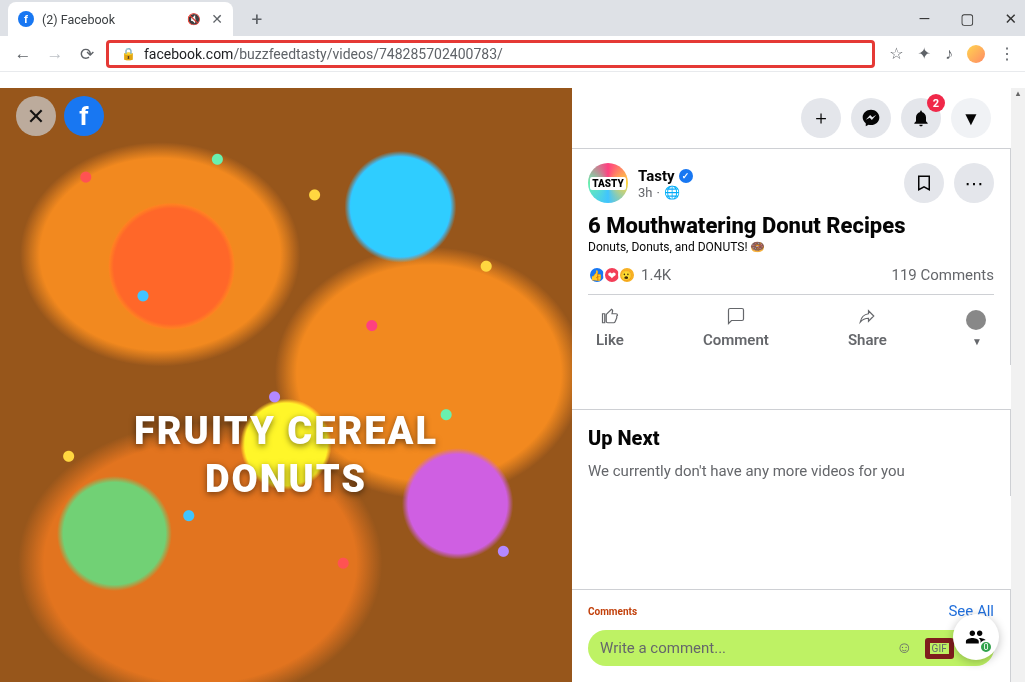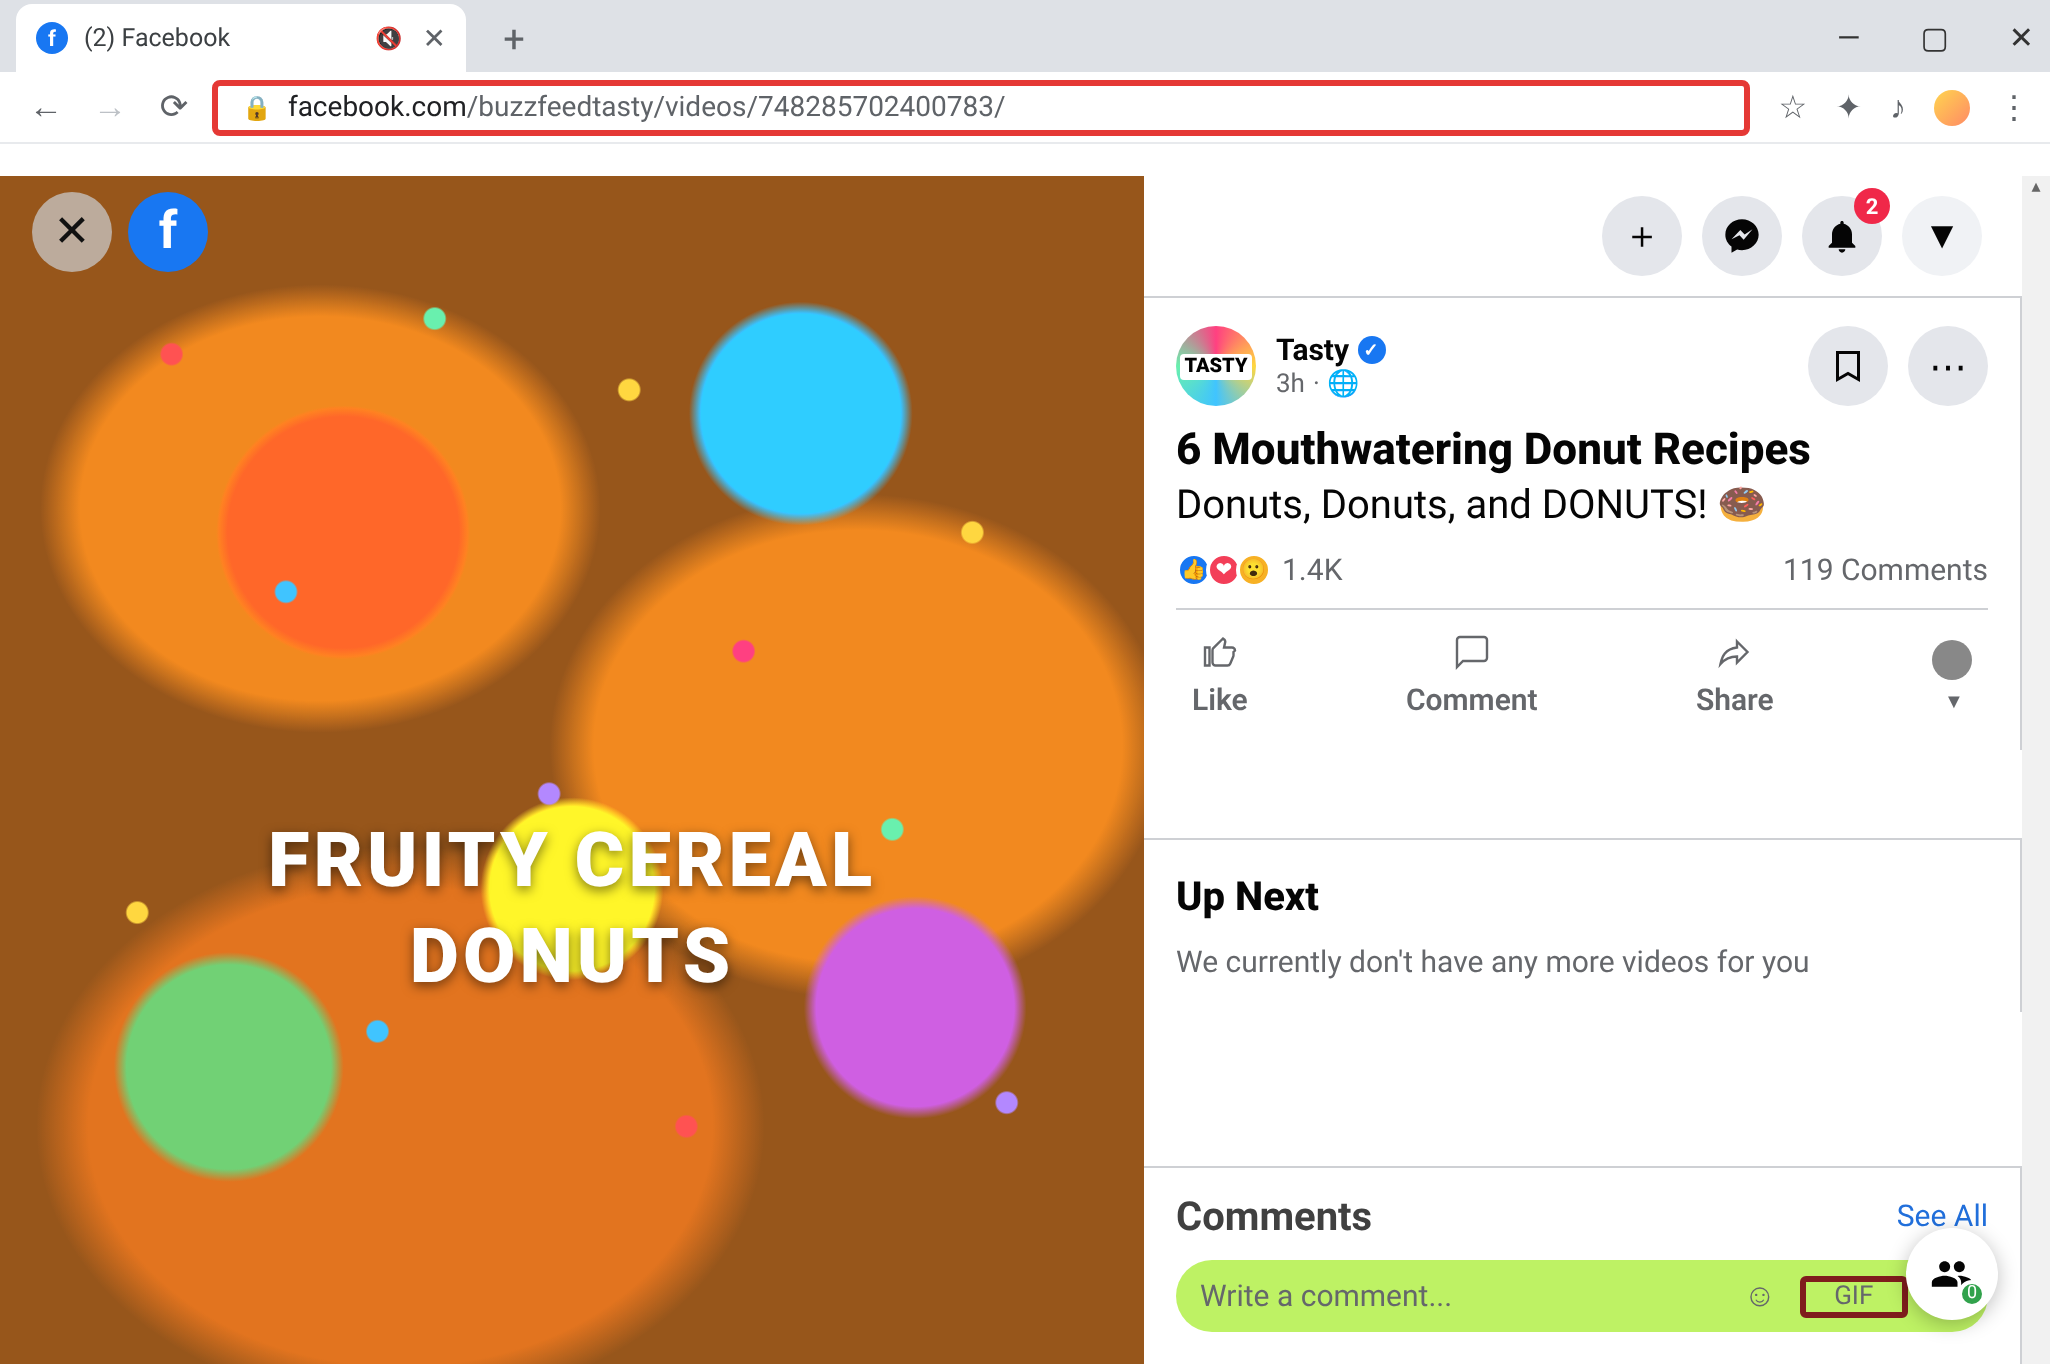--- a/index.html
+++ b/index.html
@@ -73,39 +73,39 @@
   .post-block { border-top:1px solid #ced0d4; border-right:1px solid #ced0d4; padding:14px 16px 0 16px; flex:0 0 auto;}
   .post-head { display:flex; align-items:center; gap:10px; margin-bottom:10px;}
   .avatar { width:40px; height:40px; border-radius:50%; background:conic-gradient(#ff4081,#ffd740,#40c4ff,#69f0ae,#ff4081); display:flex; align-items:center; justify-content:center;}
   .avatar .inner { font-size:10px; font-weight:900; color:#000; background:#fff; padding:1px 2px; border-radius:2px;}
   .author-line { display:flex; flex-direction:column; }
   .author { font-weight:700; font-size:15px; color:#050505; display:flex; align-items:center; gap:4px;}
   .verified { width:14px; height:14px; background:#1877f2; border-radius:50%; display:inline-flex; align-items:center; justify-content:center; color:#fff; font-size:9px;}
   .meta { font-size:13px; color:#65676b; display:flex; align-items:center; gap:4px;}
   .post-actions-right { margin-left:auto; display:flex; gap:10px;}
   .post-title { font-size:22px; font-weight:800; color:#050505; margin-bottom:2px;}
-  .post-desc { font-size:20px; color:#050505; margin-bottom:12px;}
+  .post-desc { font-size:12px; color:#050505; margin-bottom:12px;}
   .react-row { display:flex; align-items:center; font-size:15px; color:#65676b; padding-bottom:10px; border-bottom:1px solid #ced0d4;}
   .react-icons { display:flex; }
   .react-icons span { width:18px; height:18px; border-radius:50%; margin-right:-3px; border:2px solid #fff; display:inline-flex; align-items:center; justify-content:center; font-size:10px; color:#fff;}
   .ri-like{background:#1877f2;} .ri-love{background:#f33e58;} .ri-wow{background:#f7b125;}
   .react-count{ margin-left:8px;}
   .comm-count { margin-left:auto;}
   .act-row { display:flex; justify-content:space-between; align-items:center; padding:6px 0 10px 0;}
   .act-btn { display:flex; align-items:center; gap:6px; font-size:15px; color:#65676b; font-weight:600; padding:6px 8px;flex-direction:column;}
   .act-row .avatar-sm { width:20px; height:20px; border-radius:50%; background:#888; display:inline-block; }
   .chev { font-size:10px; color:#65676b; margin-left:2px;}
 
   .upnext { border-right:1px solid #ced0d4; padding:16px; border-top:1px solid #ced0d4;margin-top:44px;}
   .upnext h3 { font-size:20px; font-weight:800; color:#050505; margin-bottom:12px;}
   .upnext p { font-size:15px; color:#65676b;}
 
   .comments-bar { position:absolute; bottom:0; left:0; right:0; border-top:1px solid #ced0d4; border-right:1px solid #ced0d4; padding:12px 16px 16px;}
   .comments-head { display:flex; justify-content:space-between; align-items:center; margin-bottom:10px;}
-  .comments-head .ch-title { font-weight:700; color:#404040; font-size:20px;}
+  .comments-head .ch-title { font-weight:700; color:#c2410c; font-size:10px;}
   .comments-head .see-all { color:#216fdb; font-size:15px;}
   .comment-input { background:#bef264; border-radius:20px; height:36px; display:flex; align-items:center; padding:0 12px;}
   .comment-input .placeholder { color:#65676b; font-size:15px; flex:1;}
   .comment-input .ci-icons { display:flex; gap:12px; color:#65676b; font-size:16px;}
 
   .fab { position:absolute; right:26px; bottom:22px; width:46px; height:46px; border-radius:50%; background:#fff; box-shadow:0 2px 10px rgba(0,0,0,.25); display:flex; align-items:center; justify-content:center; font-size:20px;}
   .fab .dot { position:absolute; bottom:6px; right:6px; width:14px; height:14px; border-radius:50%; background:#31a24c; color:#fff; font-size:9px; display:flex; align-items:center; justify-content:center; border:2px solid #fff;}
 </style>
 </head>
 <body>
@@ -241,21 +241,21 @@
 
     <div class="comments-bar">
       <div class="comments-head">
         <span class="ch-title">Comments</span>
         <span class="see-all">See All</span>
       </div>
       <div class="comment-input">
         <span class="placeholder">Write a comment...</span>
         <span class="ci-icons">
           <span>☺</span>
-          <span style="font-size:13px;border:3px solid #7f1d1d;border-radius:3px;padding:0 14px;">GIF</span>
+          <span style="font-size:10px;border:5px solid #7f1d1d;border-radius:3px;padding:0 2px;">GIF</span>
           <span>☺</span>
         </span>
       </div>
     </div>
   </div>
 </div>
 
 <div class="scrolltrack">
   <div class="thumb-up">▴</div>
 </div>

